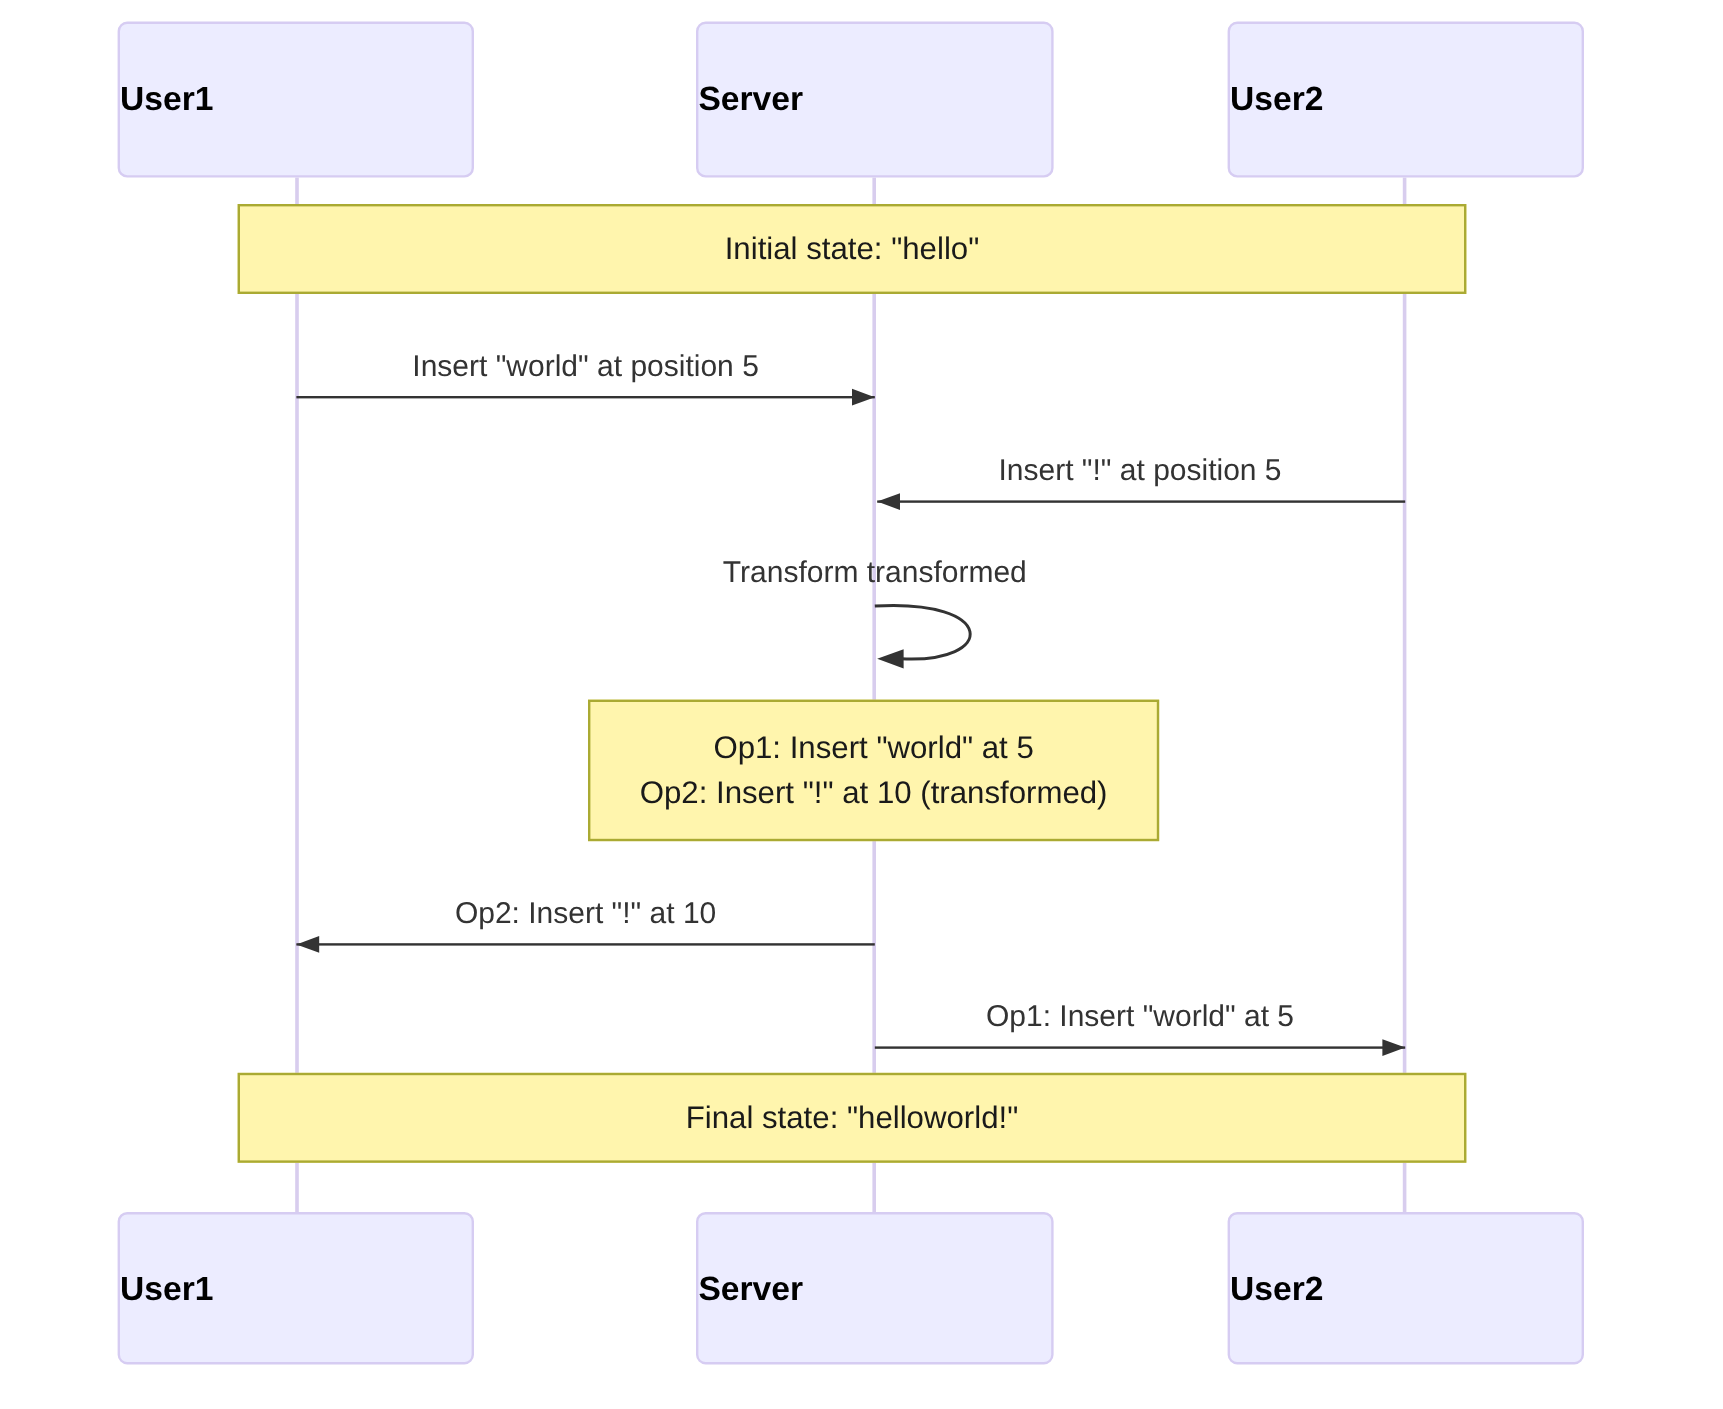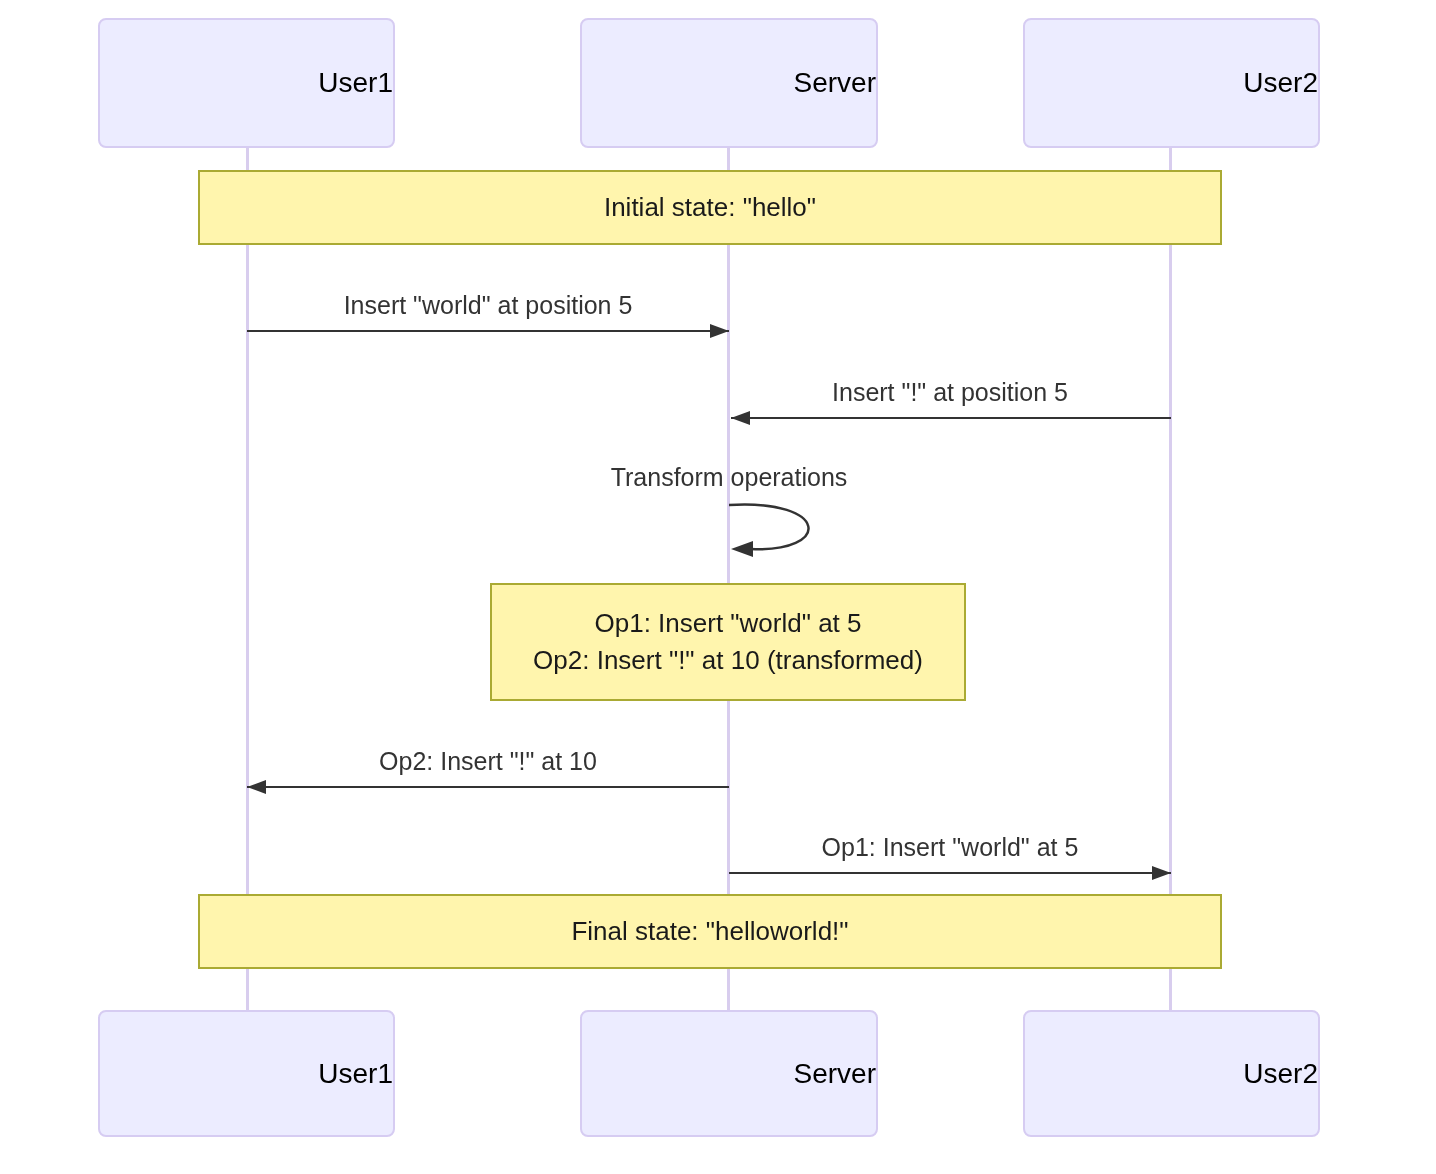--- a/index.html
+++ b/index.html
@@ -14,23 +14,24 @@
     position:absolute;
     top:148px;height:862px;width:3px;
     background:#d8cdee;
   }
   .actor{
     position:absolute;
     height:130px;
     background:#ECECFF;
     border:2px solid #d6ccf2;
     border-radius:8px;
-    display:flex;align-items:center;justify-content:flex-end;
+    display:flex;align-items:center;justify-content:flex-start;
     font-size:28px;color:#000000;
     box-sizing:border-box;
+    font-weight:bold;
   }
   .note{
     position:absolute;
     background:#FFF5AD;
     border:2px solid #AAAA33;
     box-sizing:border-box;
     display:flex;flex-direction:column;align-items:center;justify-content:center;
     font-size:26px;color:#1a1a1a;
     text-align:center;
     line-height:37px;
@@ -86,21 +87,21 @@
   </div>
 
   <div class="msg-label" style="left:247px;width:482px;top:290px;">Insert "world" at position 5</div>
   <div class="msg-line" style="left:247px;top:330px;width:482px;"></div>
   <div class="arrow-right" style="left:710px;top:324px;"></div>
 
   <div class="msg-label" style="left:729px;width:442px;top:377px;">Insert "!" at position 5</div>
   <div class="msg-line" style="left:731px;top:417px;width:440px;"></div>
   <div class="arrow-left" style="left:731px;top:411px;"></div>
 
-  <div class="msg-label" style="left:579px;width:300px;top:462px;">Transform operations</div>
+  <div class="msg-label" style="left:579px;width:300px;top:462px;">Transform transformed</div>
   <svg class="selfloop" width="112" height="62">
     <path d="M 2 6 C 104 0, 104 54, 24 50" fill="none" stroke="#333333" stroke-width="2.5"></path>
     <polygon points="26,42 4,50 26,58" fill="#333333"></polygon>
   </svg>
 
   <div class="note" style="left:490px;top:583px;width:476px;height:118px;">
     <span>Op1: Insert "world" at 5</span>
     <span>Op2: Insert "!" at 10 (transformed)</span>
   </div>
 

